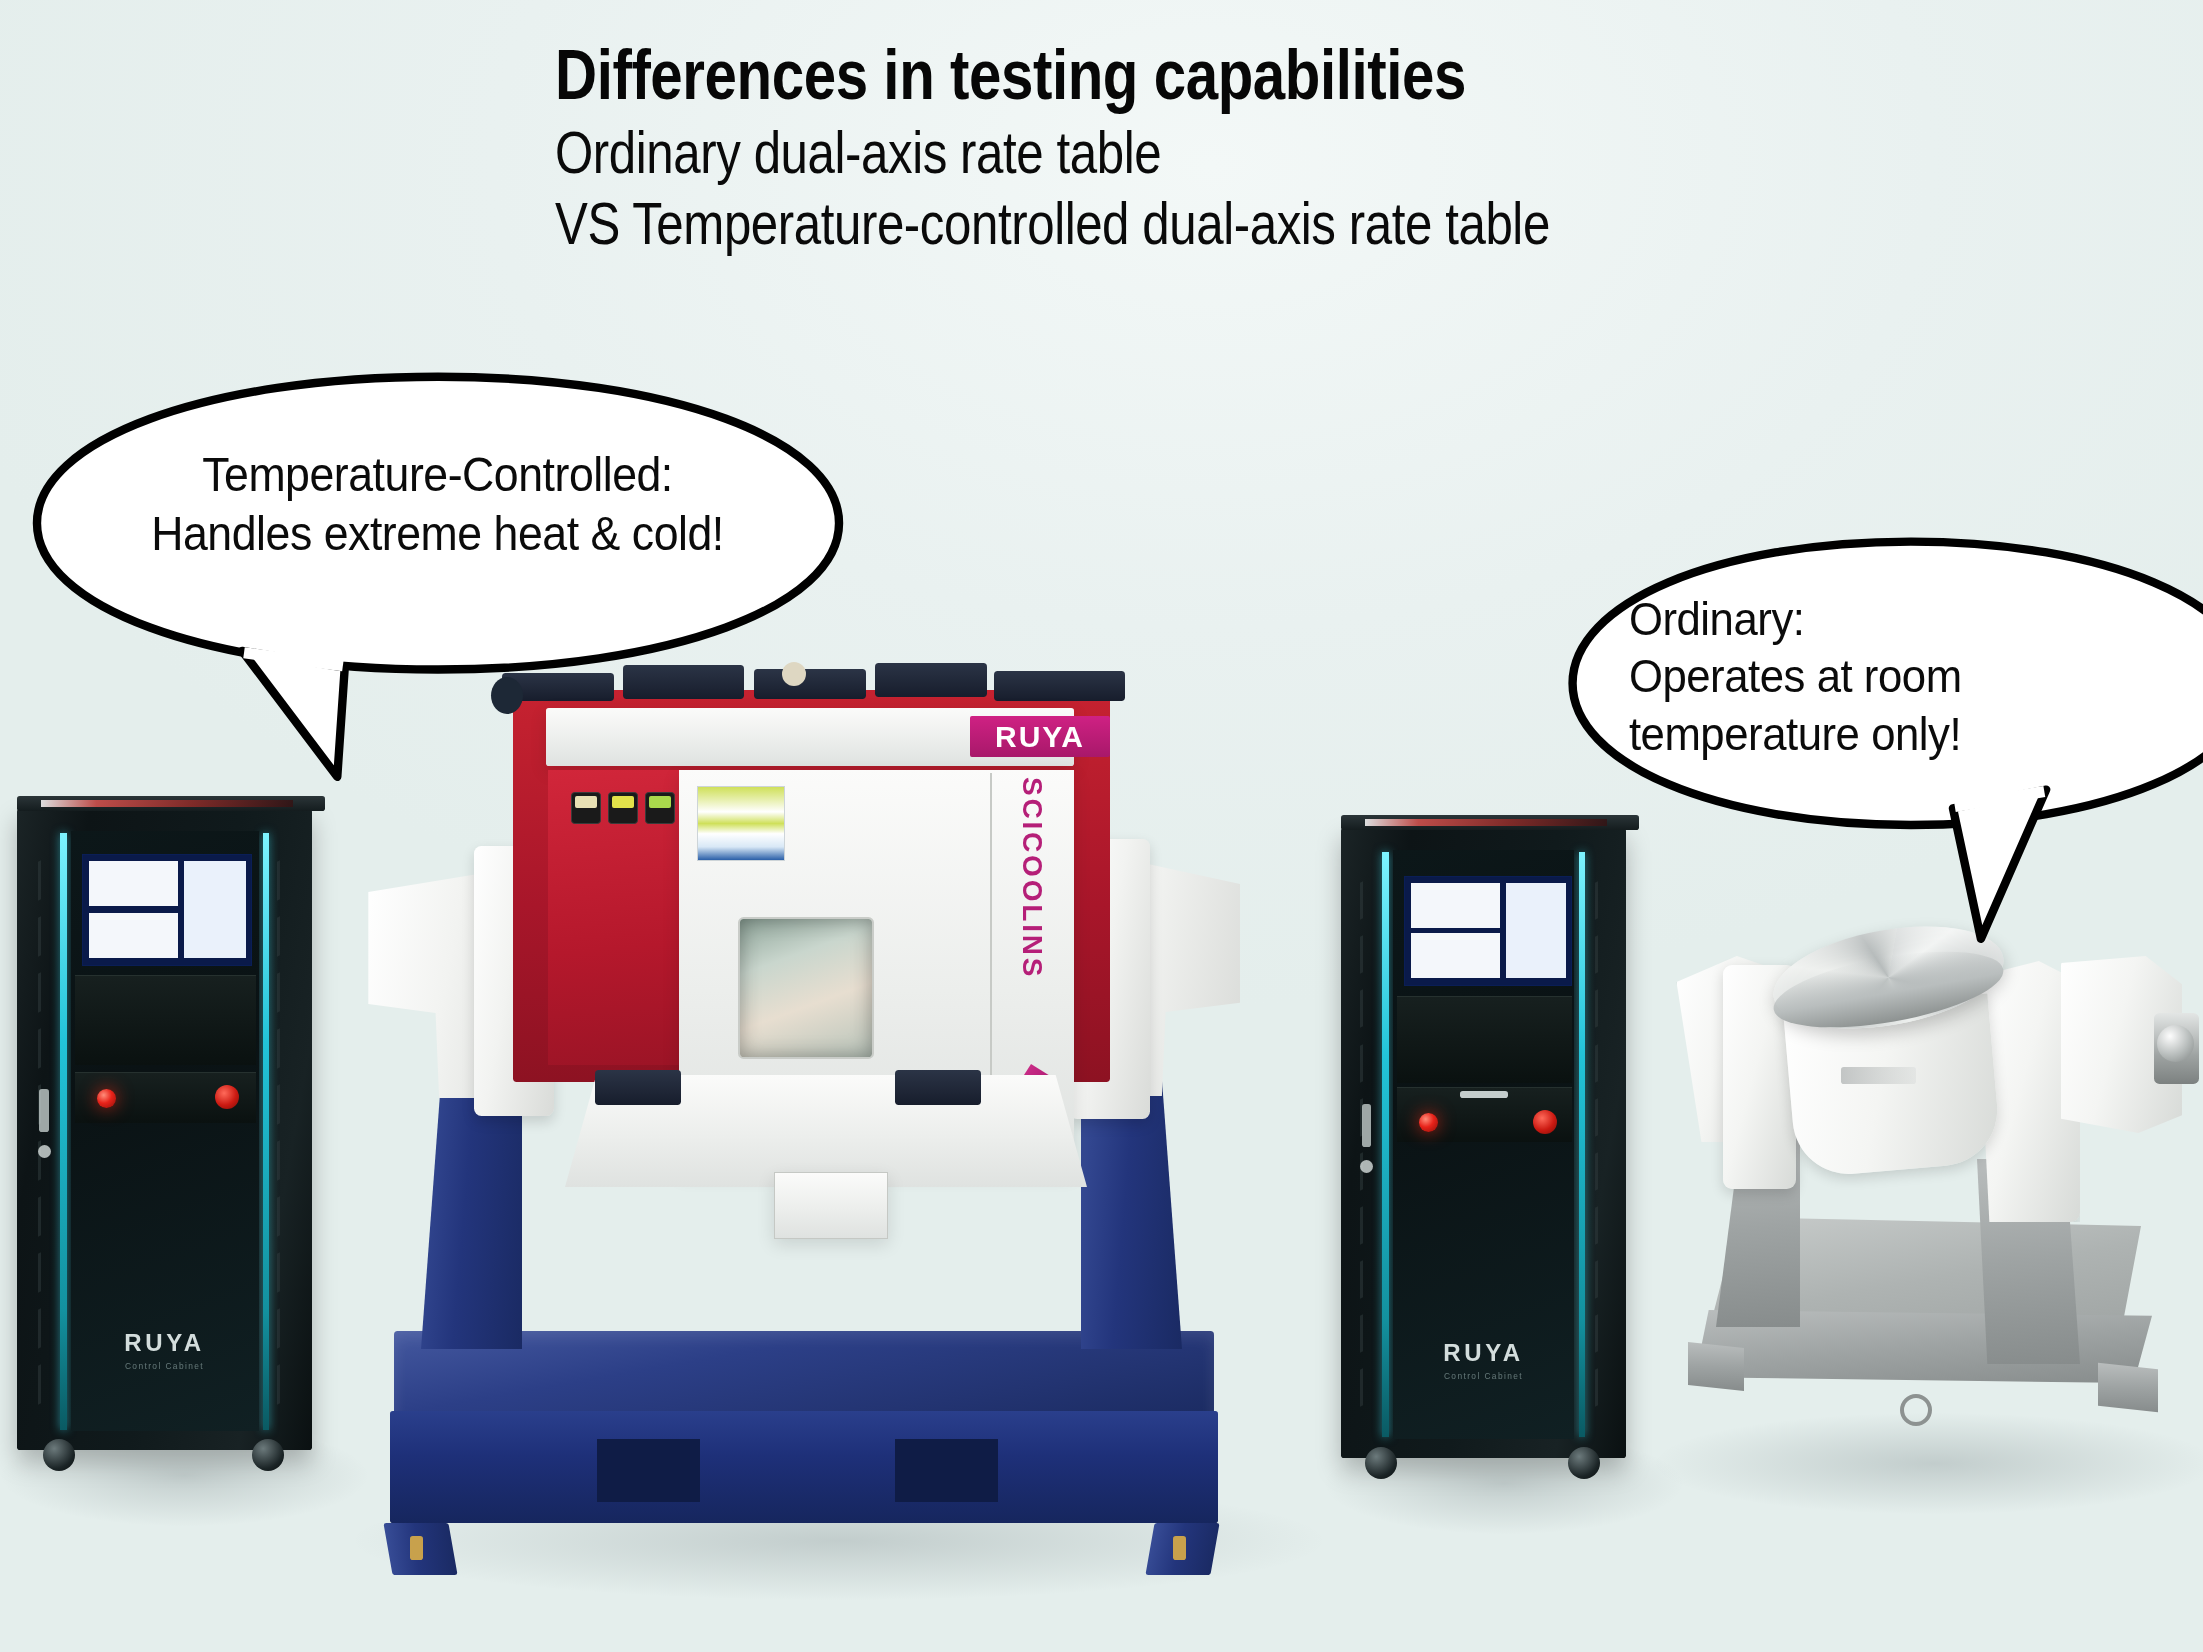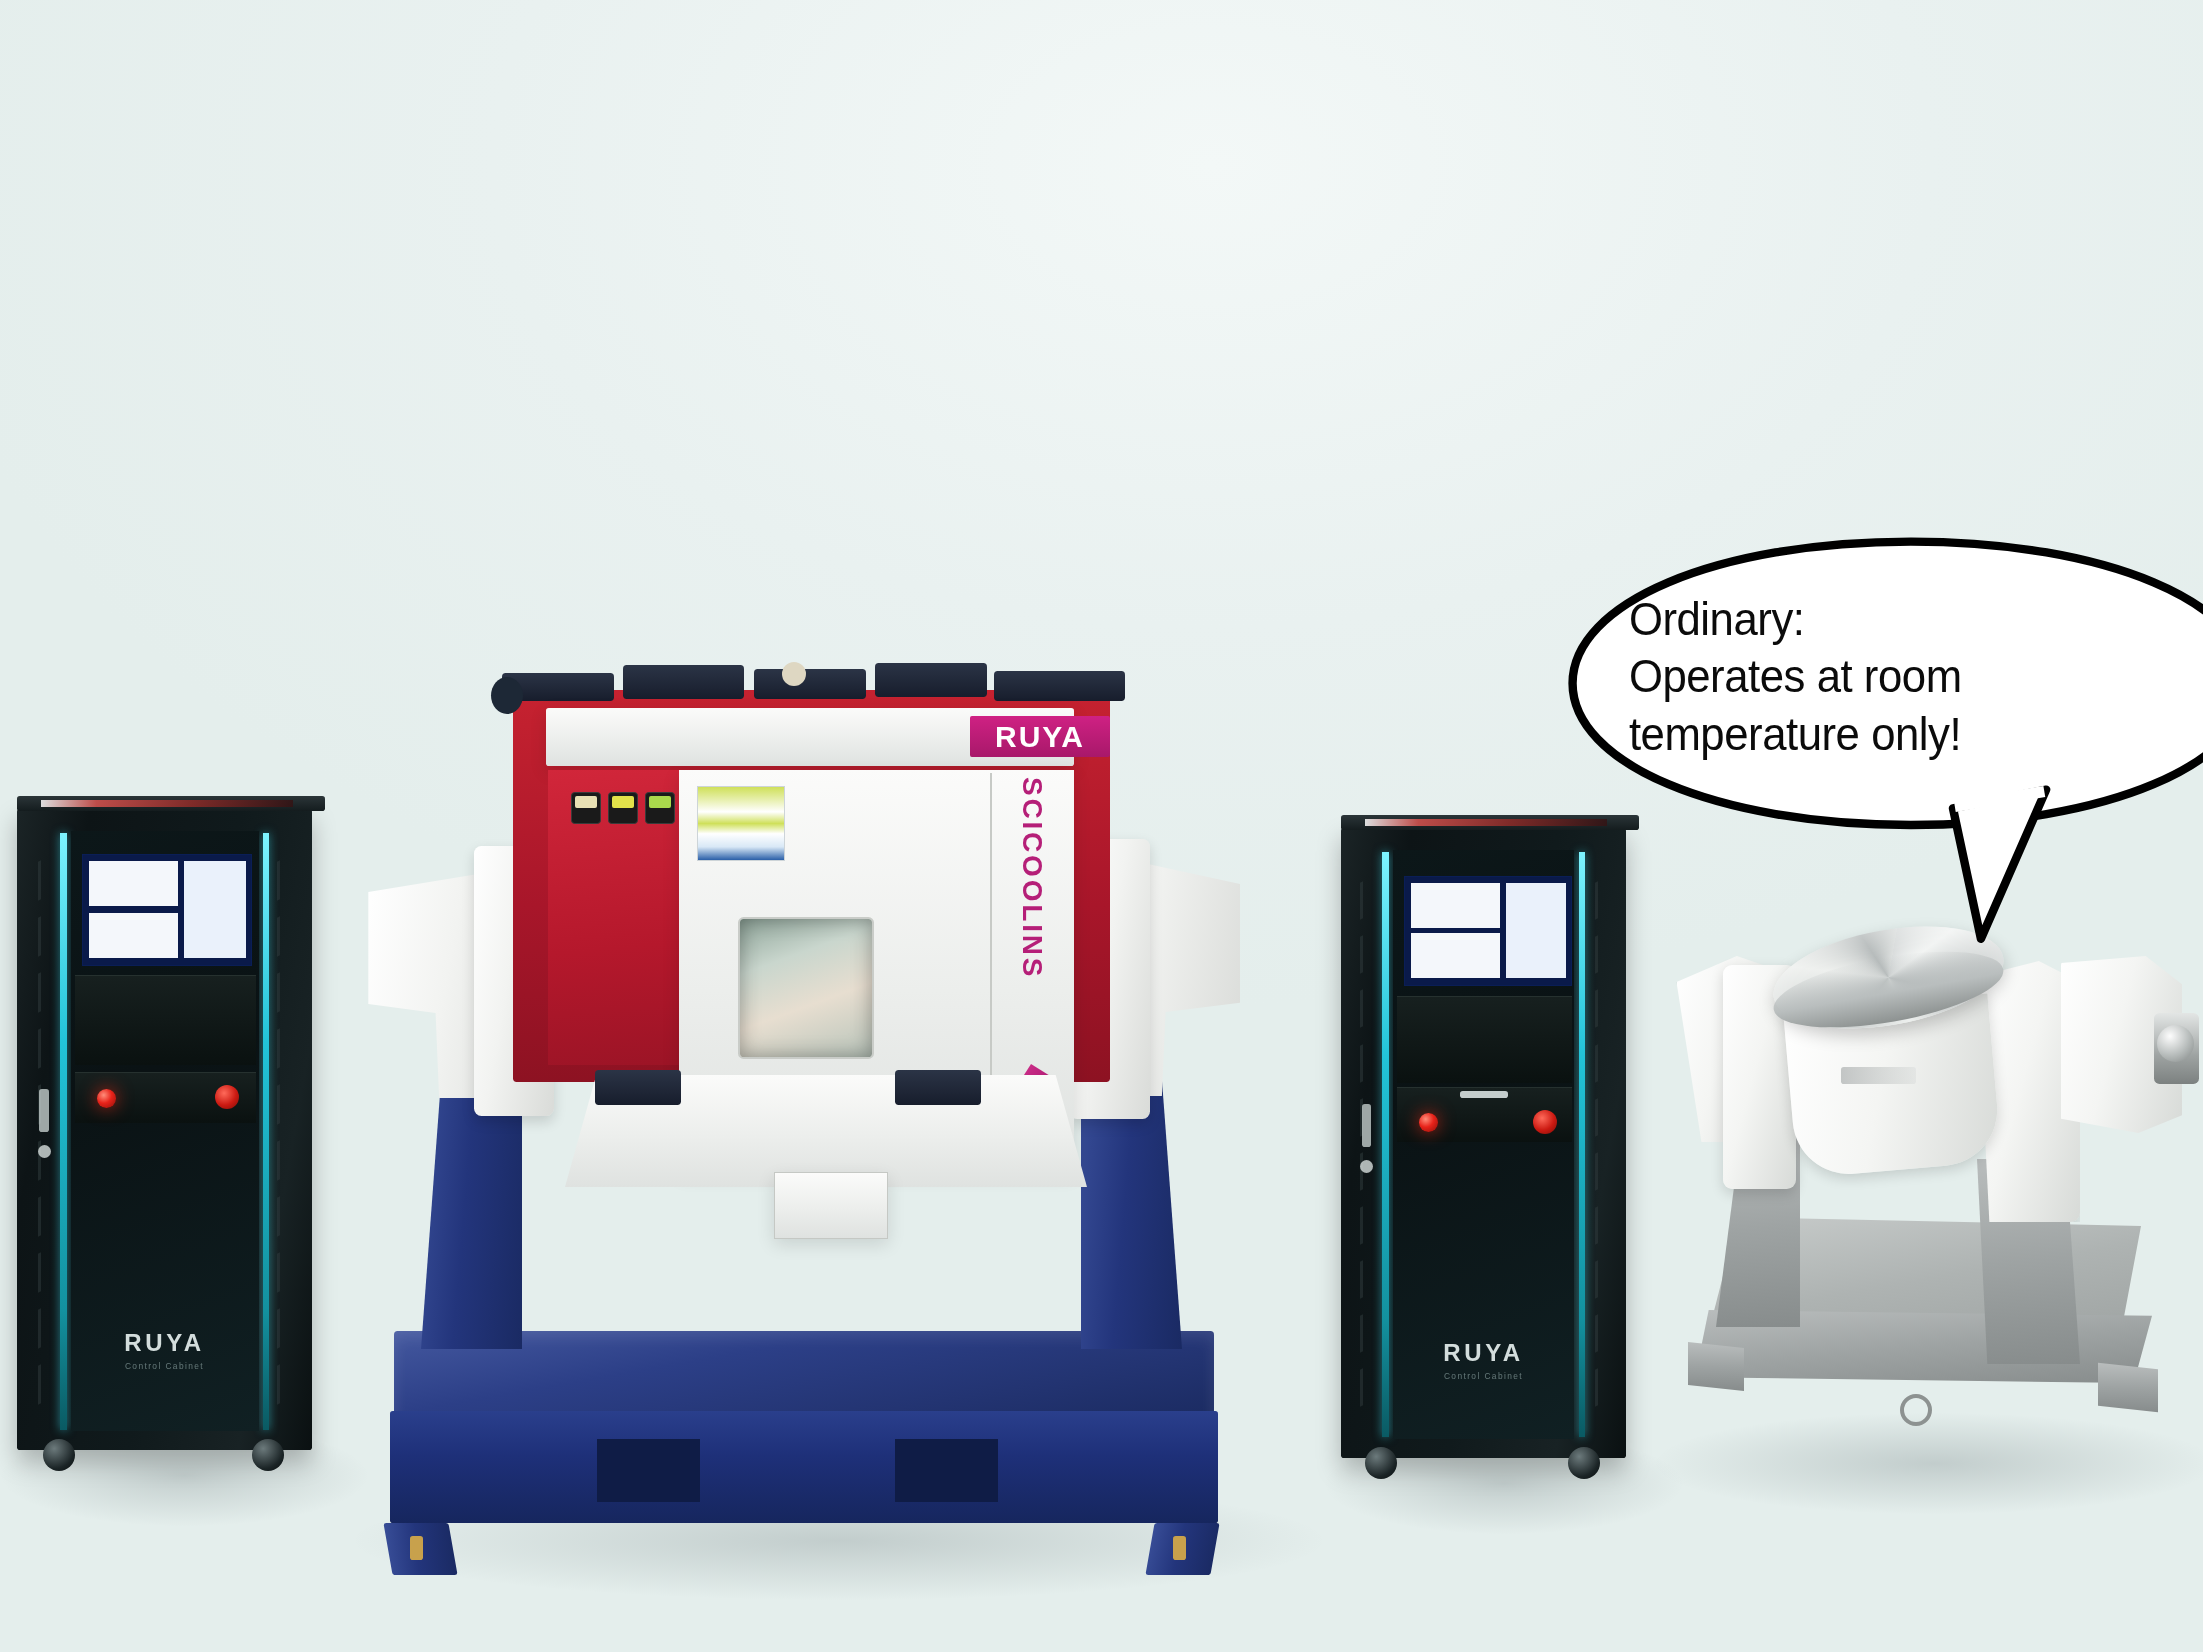--- a/index.html
+++ b/index.html
@@ -108,20 +108,25 @@
     background:conic-gradient(from 20deg,#d9dcdc,#f2f4f3 12%,#b9bebe 26%,#e9ecea 40%,#c3c8c7 58%,#eef0ee 74%,#b6bbbb 88%,#dcdfde 100%);
     box-shadow:0 7.5px 17px rgba(0,0,0,.2), inset 0 0 28px rgba(255,255,255,.4);}
   .rt-deck{position:absolute;background:linear-gradient(170deg,#c8cccb 0%,#aeb3b2 45%,#9a9f9e 100%);}
   .softshadow{position:absolute;background:radial-gradient(ellipse at center,rgba(40,55,60,.18),rgba(40,55,60,0) 70%);}
 </style>
 </head>
 <body>
 
 <div id="stage">
 
+  <div class="title-block">
+    <div class="title-main">Differences in testing capabilities</div>
+    <div class="title-sub">Ordinary dual-axis rate table</div>
+    <div class="title-sub l2">VS Temperature-controlled dual-axis rate table</div>
+  </div>
 
   <div class="obj" style="left:17px;top:809px;width:317px;height:664px;">
     <div class="softshadow" style="left:-18.6px;top:615px;width:373px;height:103px;"></div>
     <div class="rack" style="left:0;top:0;width:295px;height:641px;">
       <div class="rack-top"></div>
       <div class="rack-topstrip"></div>
 
       <div style="position:absolute;left:15px;top:43px;width:28px;height:559px;">
         <div class="vent" style="left:5.6px;top:9.3px;height:39px;"></div>
         <div class="vent" style="left:5.6px;top:65px;height:39px;"></div>
@@ -324,20 +329,35 @@
     <div class="rt-disc" style="left:103px;top:20.5px;width:233px;height:95px;transform:rotate(-10deg);"></div>
     <div style="position:absolute;left:103px;top:48px;width:233px;height:65px;border-radius:50%;
                 background:linear-gradient(180deg,rgba(255,255,255,0) 0%,#b9bebe 55%,#8d9291 100%);
                 transform:rotate(-10deg);"></div>
     <div style="position:absolute;left:172px;top:158px;width:75px;height:17px;
                 background:linear-gradient(90deg,rgba(150,155,155,.55),rgba(190,195,195,.2));border-radius:2.8px;"></div>
     <div style="position:absolute;left:231px;top:485px;width:24px;height:24px;border-radius:50%;
                 border:4.7px solid #8d9291;background:transparent;"></div>
   </div>
 
+  <div class="bubble" id="bubble-left">
+    <svg width="858" height="308" viewBox="0 0 920 330">
+      <path d="M 460 6
+               C 710 6 890 74 890 163
+               C 890 252 710 320 460 320
+               C 210 320 30 252 30 163
+               C 30 74 210 6 460 6 Z" fill="#ffffff" stroke="#000000" stroke-width="9"></path>
+      <path d="M 250 300 L 352 435 L 360 318 Z" fill="#ffffff" stroke="#000000" stroke-width="9" stroke-linejoin="round"></path>
+      <path d="M 252 302 L 358 316" stroke="#ffffff" stroke-width="12"></path>
+    </svg>
+    <div class="bubble-text">
+      <div>Temperature-Controlled:</div>
+      <div>Handles extreme heat &amp; cold!</div>
+    </div>
+  </div>
 
   <div class="bubble" id="bubble-right">
     <svg width="718" height="317" viewBox="0 0 770 340">
       <path d="M 385 6
                C 595 6 748 72 748 158
                C 748 244 595 310 385 310
                C 175 310 22 244 22 158
                C 22 72 175 6 385 6 Z" fill="#ffffff" stroke="#000000" stroke-width="9"></path>
       <path d="M 430 292 L 460 432 L 530 272 Z" fill="#ffffff" stroke="#000000" stroke-width="9" stroke-linejoin="round"></path>
       <path d="M 432 290 L 528 274" stroke="#ffffff" stroke-width="12"></path>

